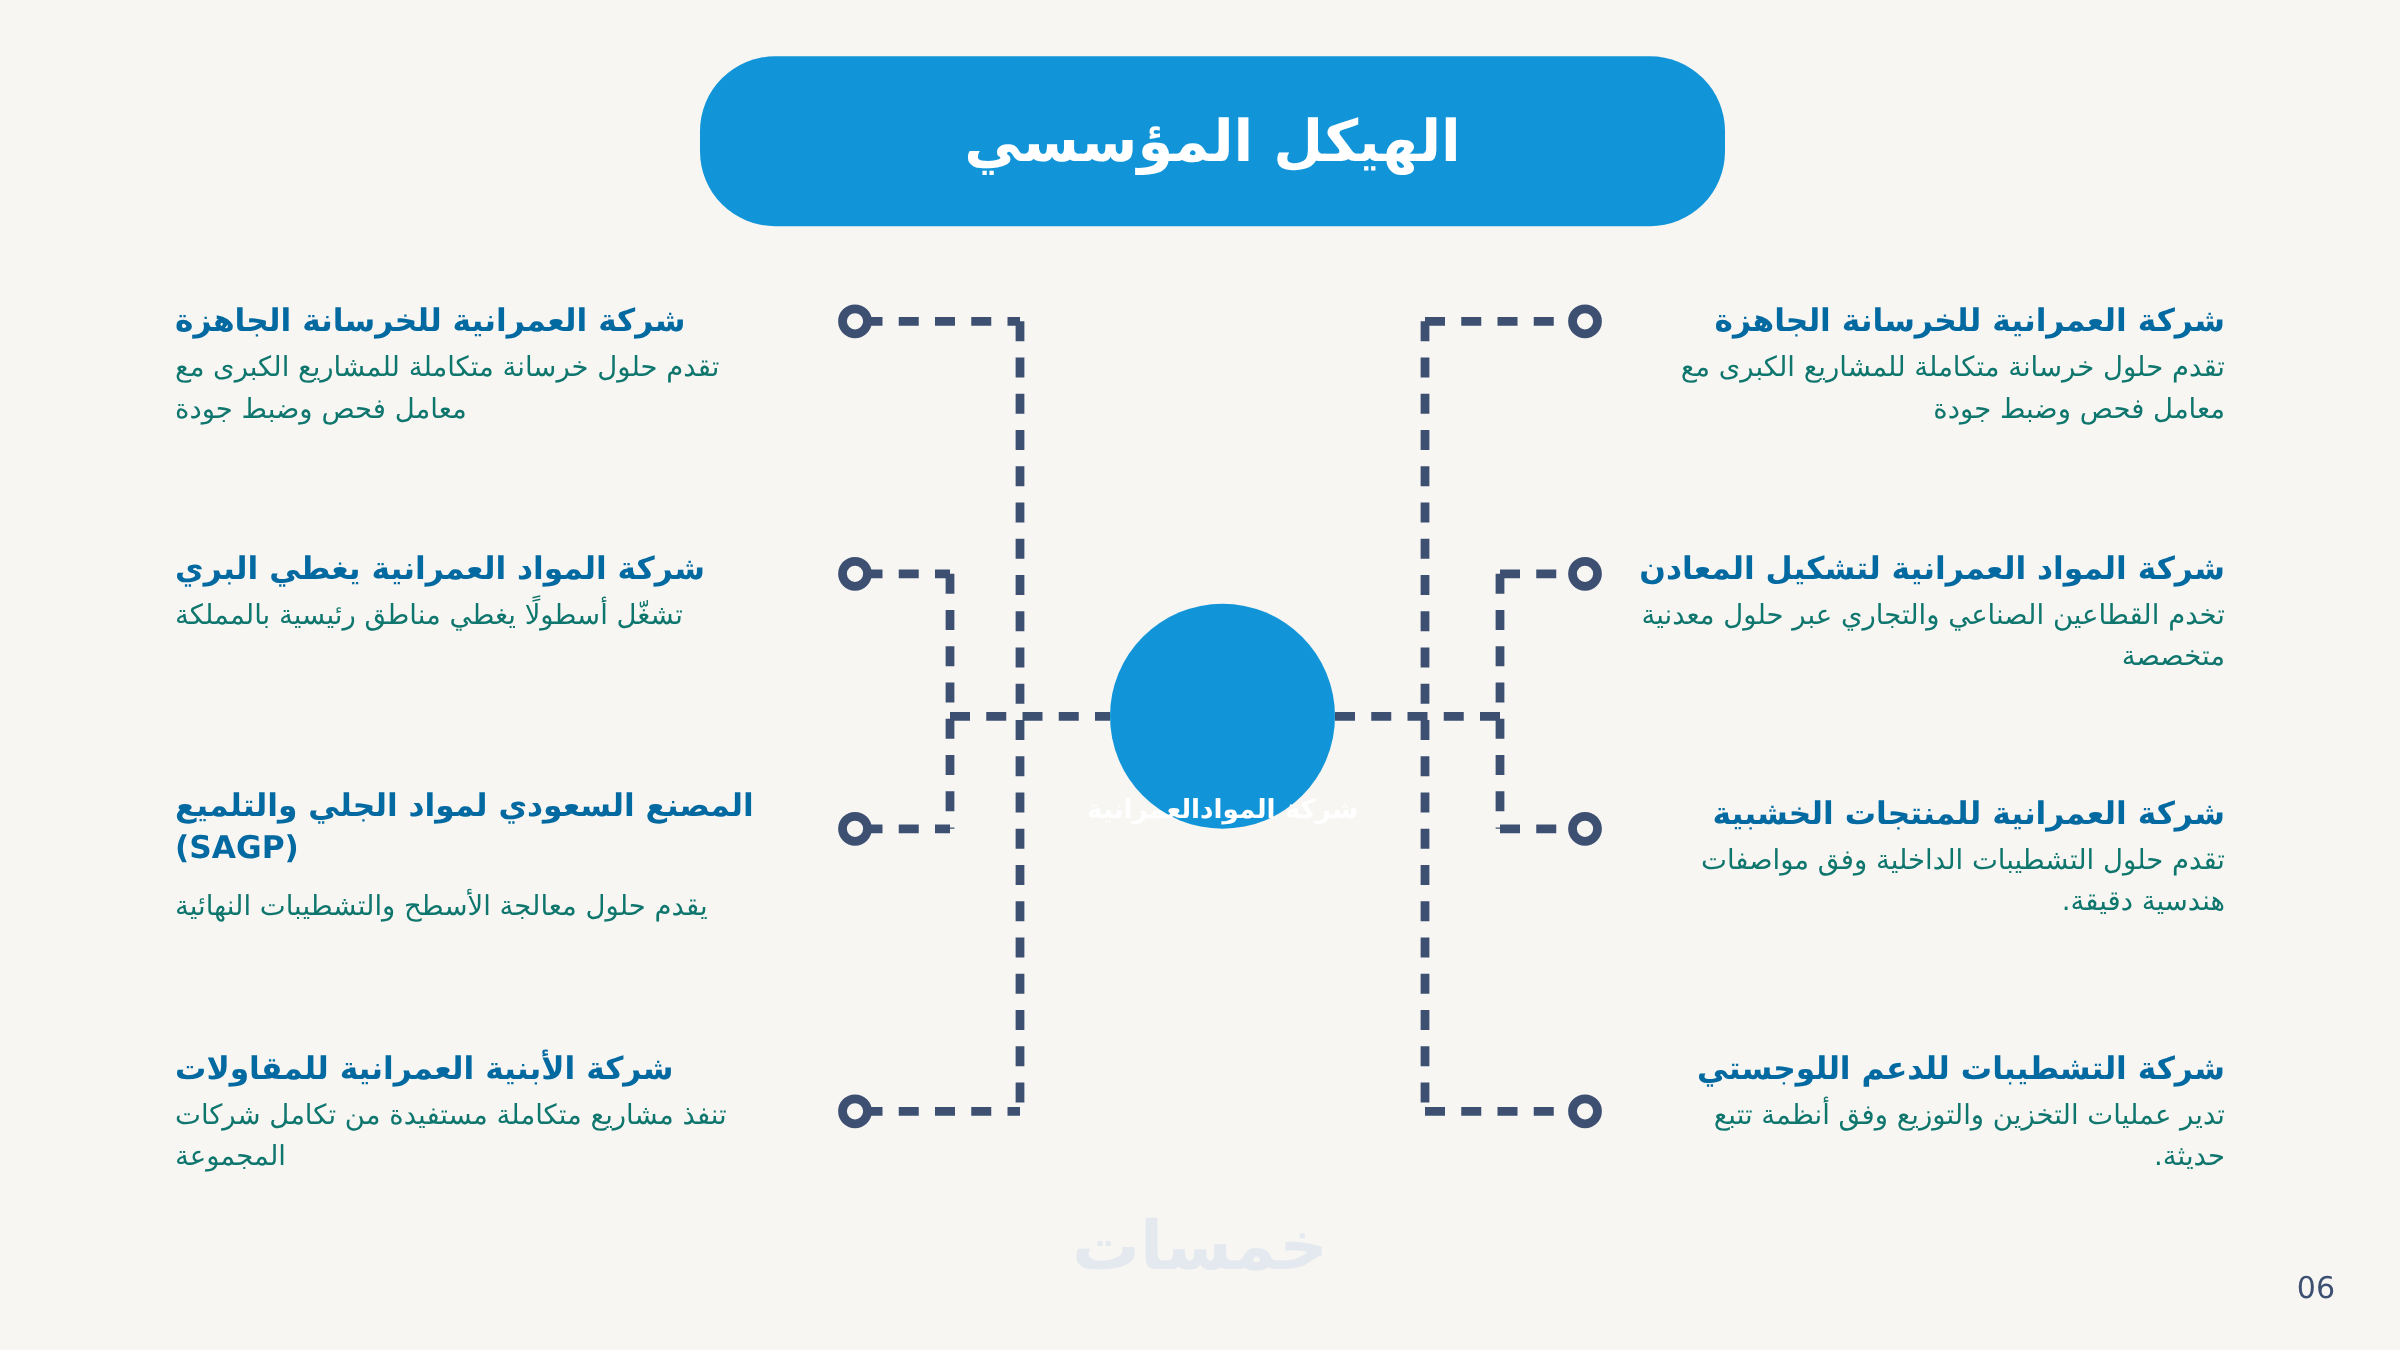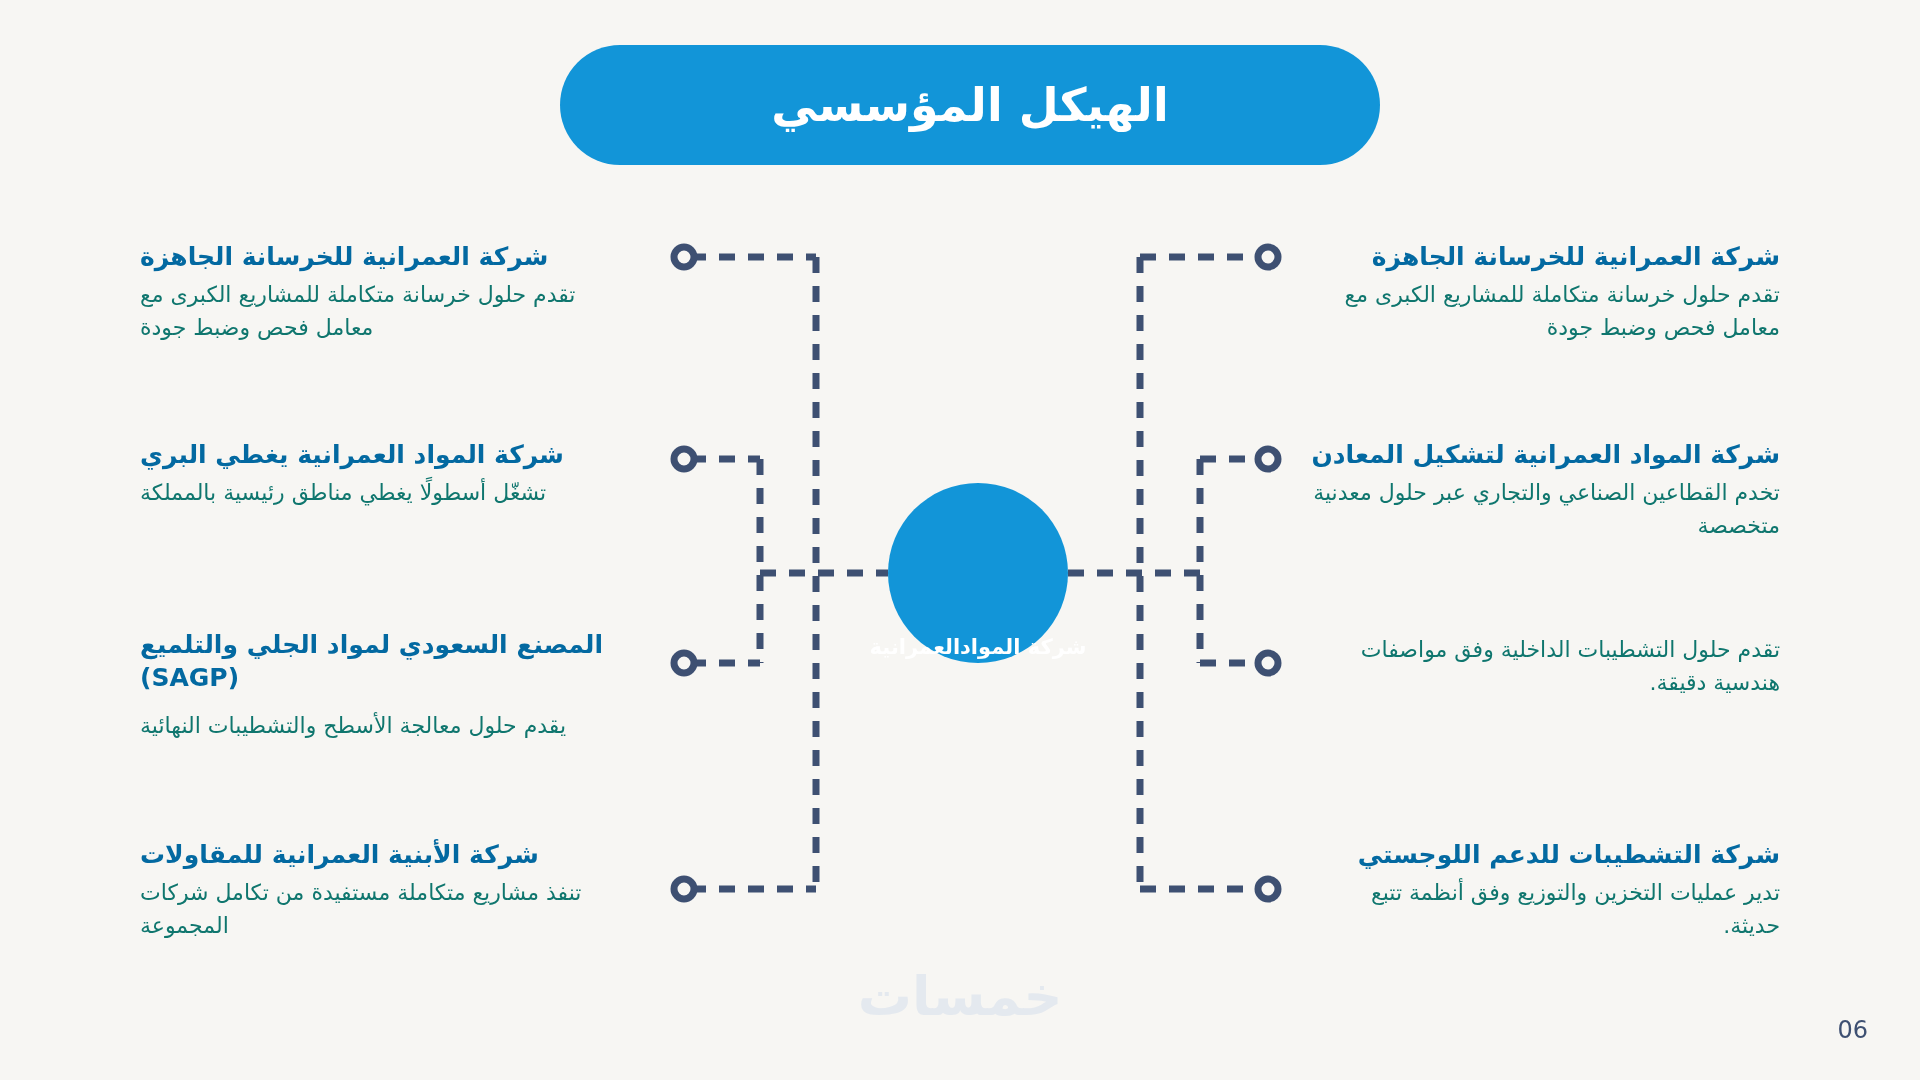--- a/index.html
+++ b/index.html
@@ -14,21 +14,21 @@
   #slide {
     position:relative;
     width:1920px; height:1080px;
     background:#f7f6f3;
   }
 
   
   .title-pill {
     position:absolute;
     left:560px; top:45px;
-    width:820px; height:120px;
+    width:820px; height:136px;
     background:#1295d8;
     border-radius:60px;
     display:flex; align-items:center; justify-content:center;
   }
   .title-pill .title-text {
     color:#ffffff;
     font-size:46px;
     font-weight:bold;
     letter-spacing:0px;
     direction:rtl;
@@ -196,20 +196,21 @@
     <div class="b-title">شركة العمرانية للخرسانة الجاهزة</div>
     <div class="b-body">تقدم حلول خرسانة متكاملة للمشاريع الكبرى مع معامل فحص وضبط جودة</div>
   </div>
 
   <div class="block right row2">
     <div class="b-title">شركة المواد العمرانية لتشكيل المعادن</div>
     <div class="b-body">تخدم القطاعين الصناعي والتجاري عبر حلول معدنية متخصصة</div>
   </div>
 
   <div class="block right row3">
+    <div class="b-title">شركة العمرانية للمنتجات الخشبية</div>
     <div class="b-body">تقدم حلول التشطيبات الداخلية وفق مواصفات هندسية دقيقة.</div>
   </div>
 
   <div class="block right row4">
     <div class="b-title">شركة التشطيبات للدعم اللوجستي</div>
     <div class="b-body">تدير عمليات التخزين والتوزيع وفق أنظمة تتبع حديثة.</div>
   </div>
 
   <div class="watermark">خمسات</div>
 

